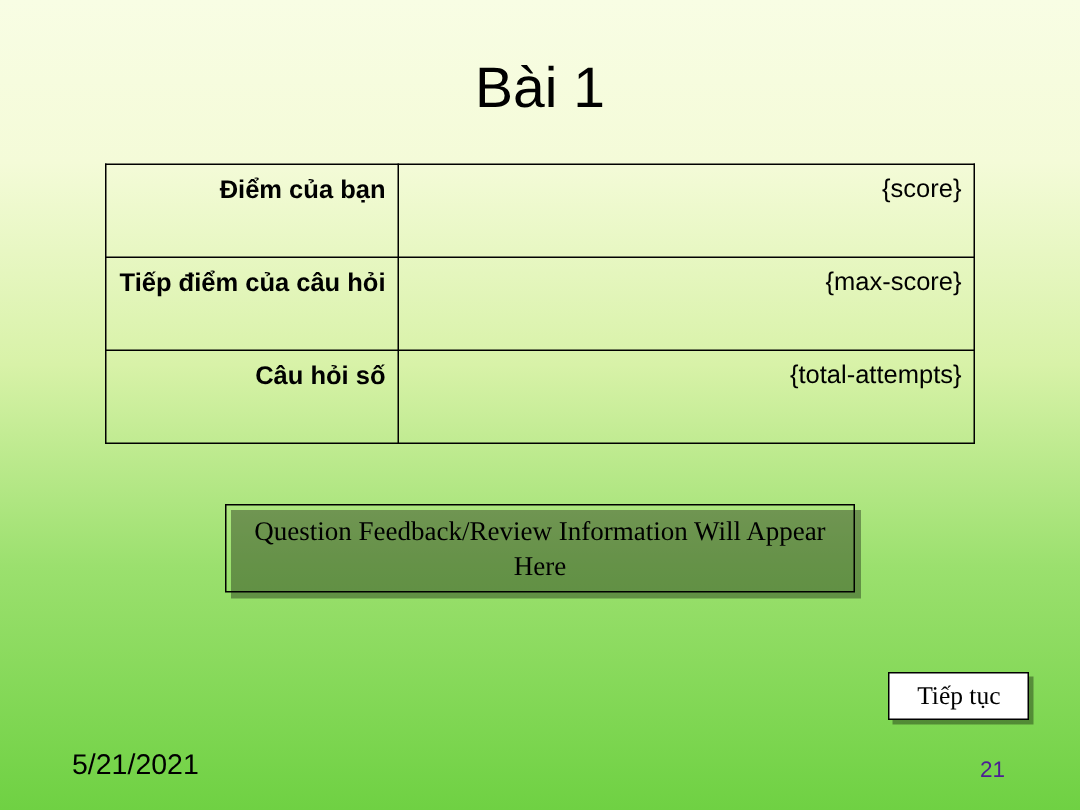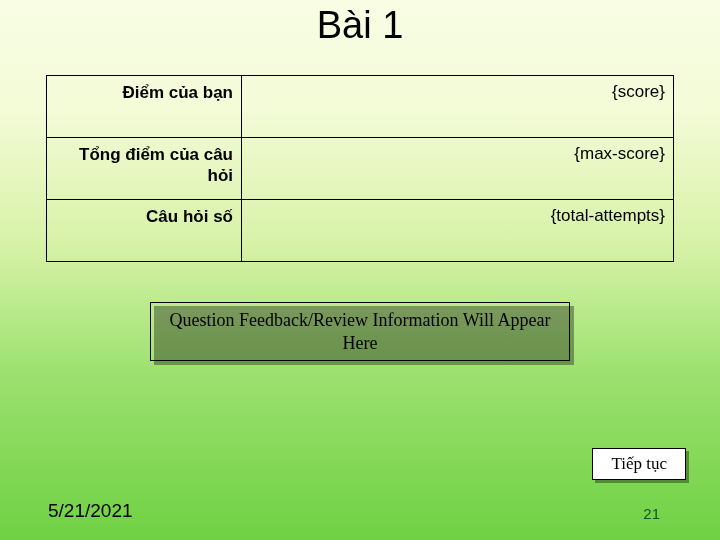--- a/index.html
+++ b/index.html
@@ -7,26 +7,26 @@
   body {
     background: linear-gradient(to bottom, #f8fde4 0%, #f4fbd8 20%, #d8f2a8 45%, #9be06e 70%, #6fd143 100%);
     font-family: Arial, Helvetica, sans-serif;
     position: relative;
   }
   .title {
     text-align: center;
     font-size: 38px;
     font-weight: normal;
     color: #000;
-    padding-top: 4px;
+    padding-top: 38px;
     font-family: Arial, sans-serif;
   }
   .score-table {
     margin: 28px auto 0 auto;
-    width: 628px;
+    width: 580px;
     border-collapse: collapse;
   }
   .score-table td {
     border: 1.5px solid #000;
     height: 62px;
     vertical-align: top;
     padding: 6px 8px;
   }
   .score-table td.label {
     width: 195px;
@@ -89,39 +89,39 @@
   }
   .footer-date {
     position: absolute;
     left: 48px;
     bottom: 18px;
     font-size: 19px;
     color: #000;
   }
   .footer-page {
     position: absolute;
-    right: 60px;
+    right: 50px;
     bottom: 18px;
     font-size: 15px;
-    color: #14532d;
+    color: #4c1d95;
   }
 </style>
 </head>
 <body>
 
 <div class="title">Bài 1</div>
 
 <table class="score-table">
   <tbody>
       <tr>
     <td class="label">Điểm của bạn</td>
     <td class="value">{score}</td>
   </tr>
   <tr>
-    <td class="label">Tổng điểm của câu hỏi</td>
+    <td class="label">Tiếp điểm của câu hỏi</td>
     <td class="value">{max-score}</td>
   </tr>
   <tr>
     <td class="label">Câu hỏi số</td>
     <td class="value">{total-attempts}</td>
   </tr>
 </tbody>
   </table>
 
 <div class="feedback-wrap">

